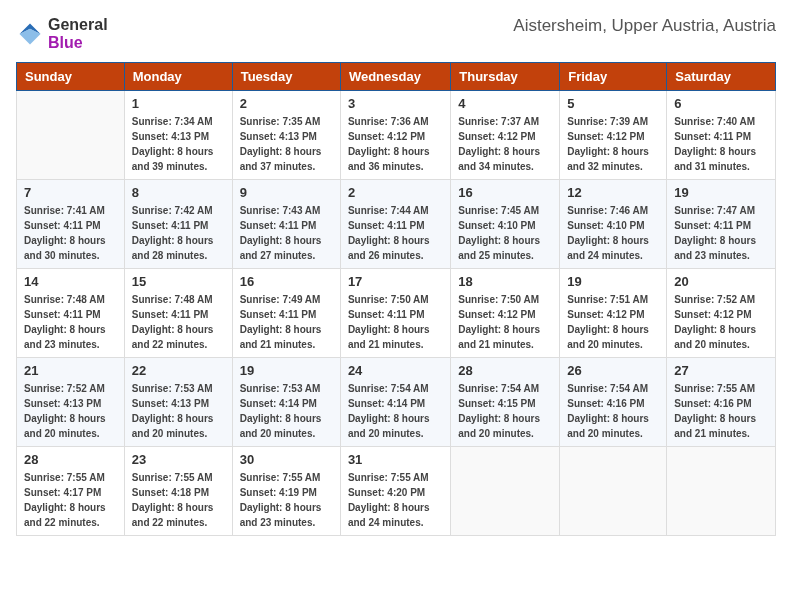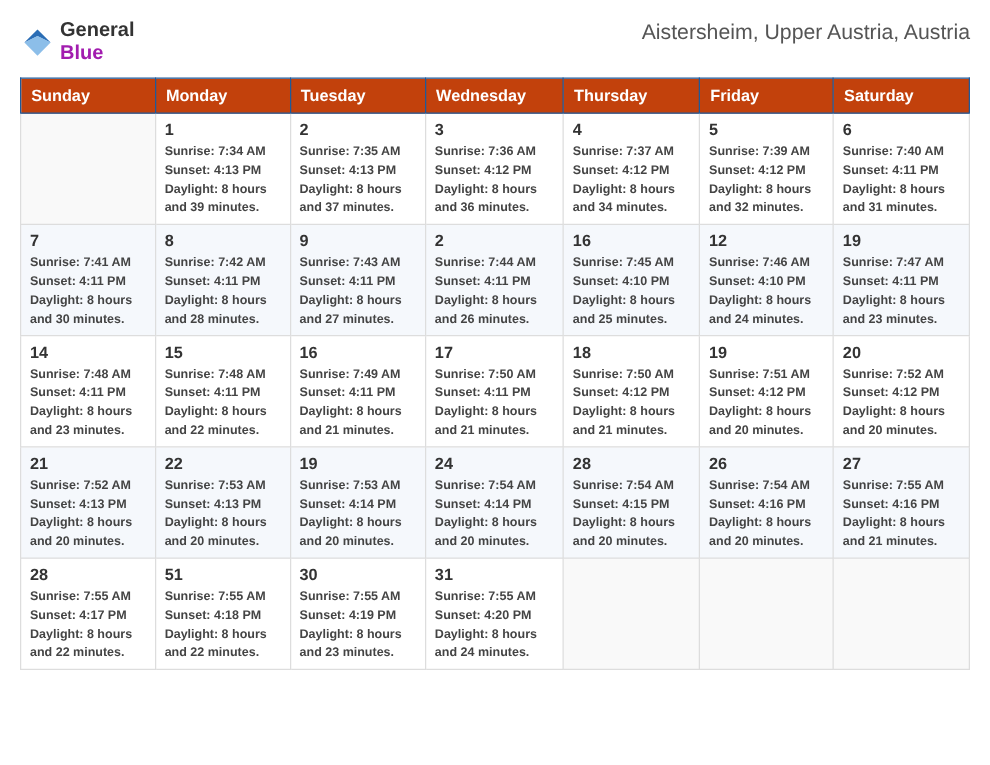--- a/index.html
+++ b/index.html
@@ -285,21 +285,21 @@
       </td>
       </tr>
       <tr>
         <td>
         <span class="day-number">28</span>
         <div class="day-info">
           Sunrise: 7:55 AM<br>Sunset: 4:17 PM<br>Daylight: 8 hours and 22 minutes.
         </div>
       </td>
         <td>
-        <span class="day-number">51</span>
+        <span class="day-number">23</span>
         <div class="day-info">
           Sunrise: 7:55 AM<br>Sunset: 4:18 PM<br>Daylight: 8 hours and 22 minutes.
         </div>
       </td>
         <td>
         <span class="day-number">30</span>
         <div class="day-info">
           Sunrise: 7:55 AM<br>Sunset: 4:19 PM<br>Daylight: 8 hours and 23 minutes.
         </div>
       </td>

